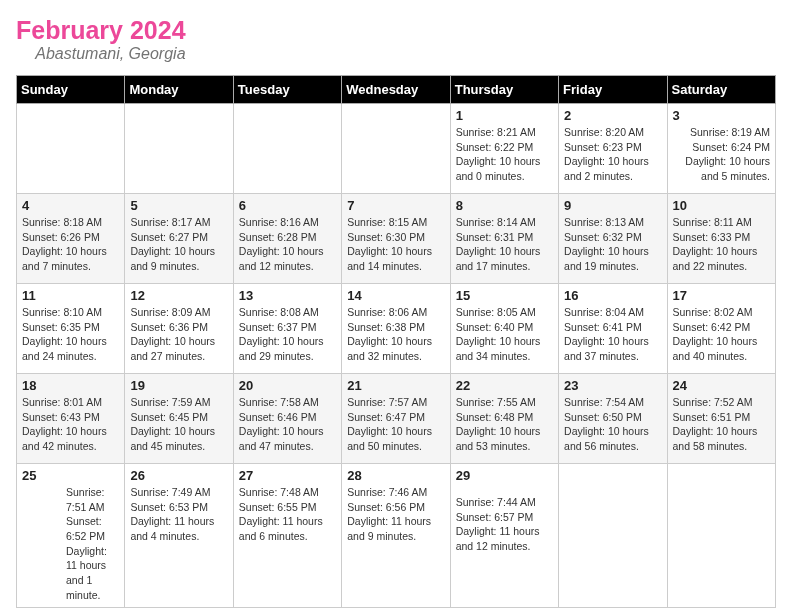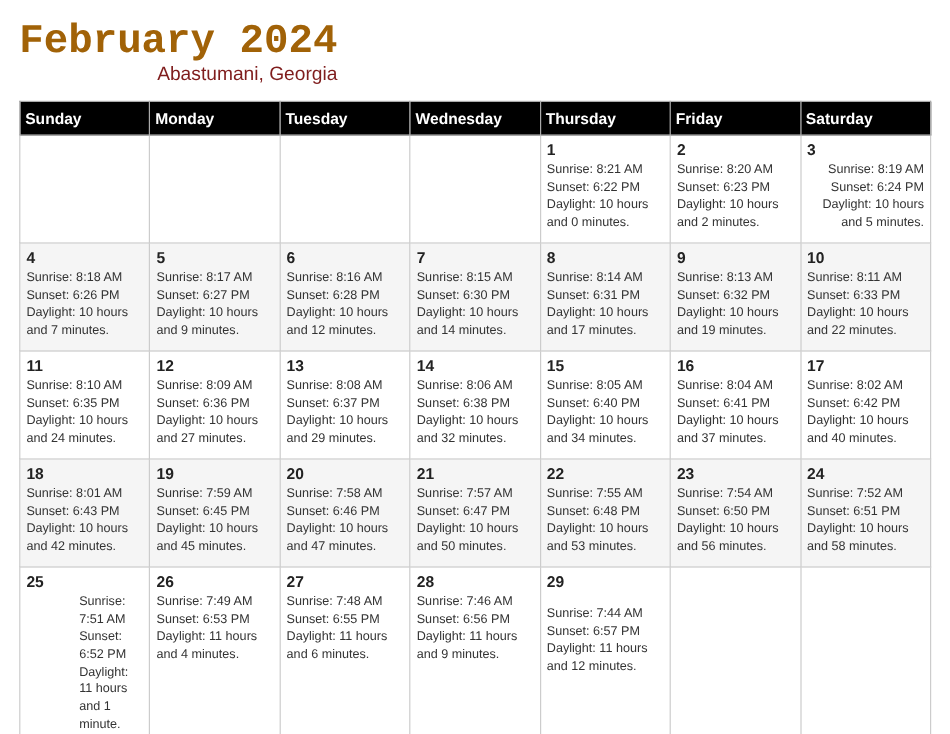--- a/index.html
+++ b/index.html
@@ -17,28 +17,28 @@
       margin-bottom: 12px;
     }
     .logo {
       display: flex;
       align-items: center;
     }
     .title-section {
       text-align: right;
     }
     .month-title {
-      font-size: 34px;
+      font-size: 25px;
       font-weight: bold;
-      color: #a16207;
-      font-family: Liberation Mono, monospace;
+      color: #ec4899;
     }
     .location-title {
       font-size: 16px;
-      color: #7f1d1d;
+      color: #737373;
+      font-style: italic;
     }
     table {
       width: 100%;
       border-collapse: collapse;
       table-layout: fixed;
     }
     thead tr th {
       background-color: #000000;
       color: #fff;
       padding: 6px 4px;

